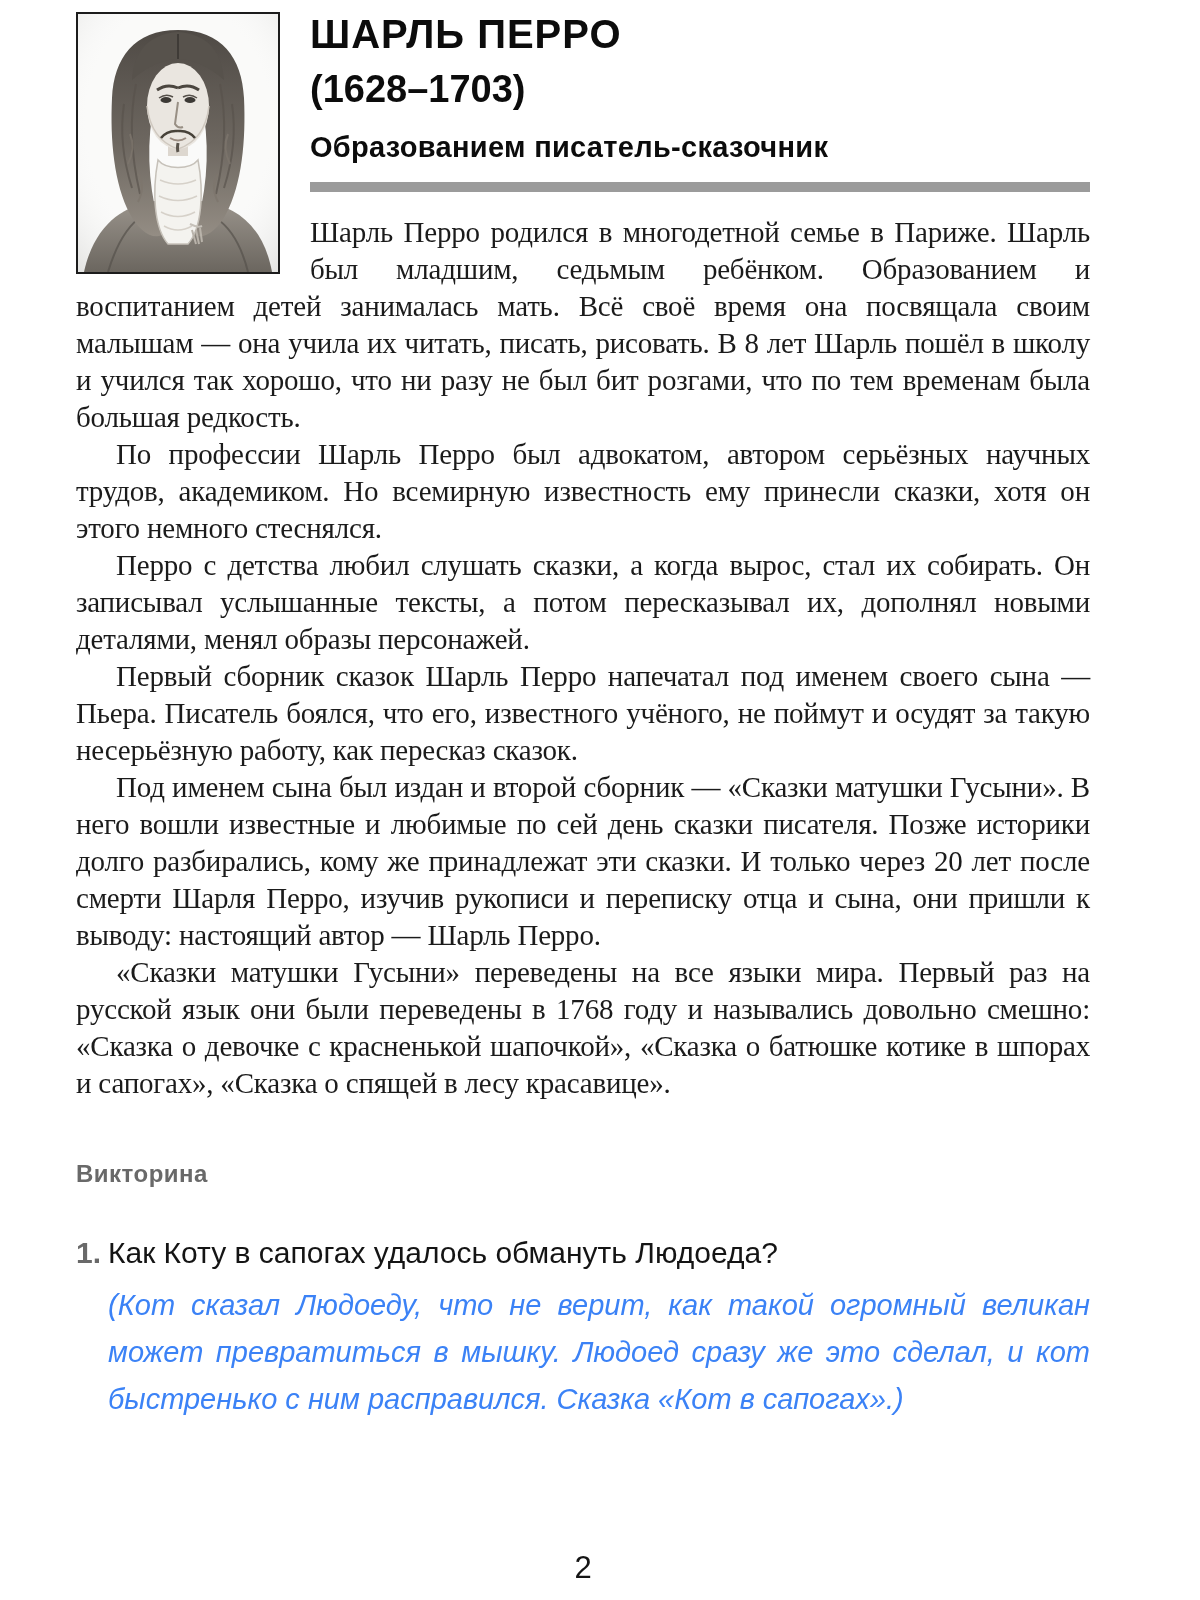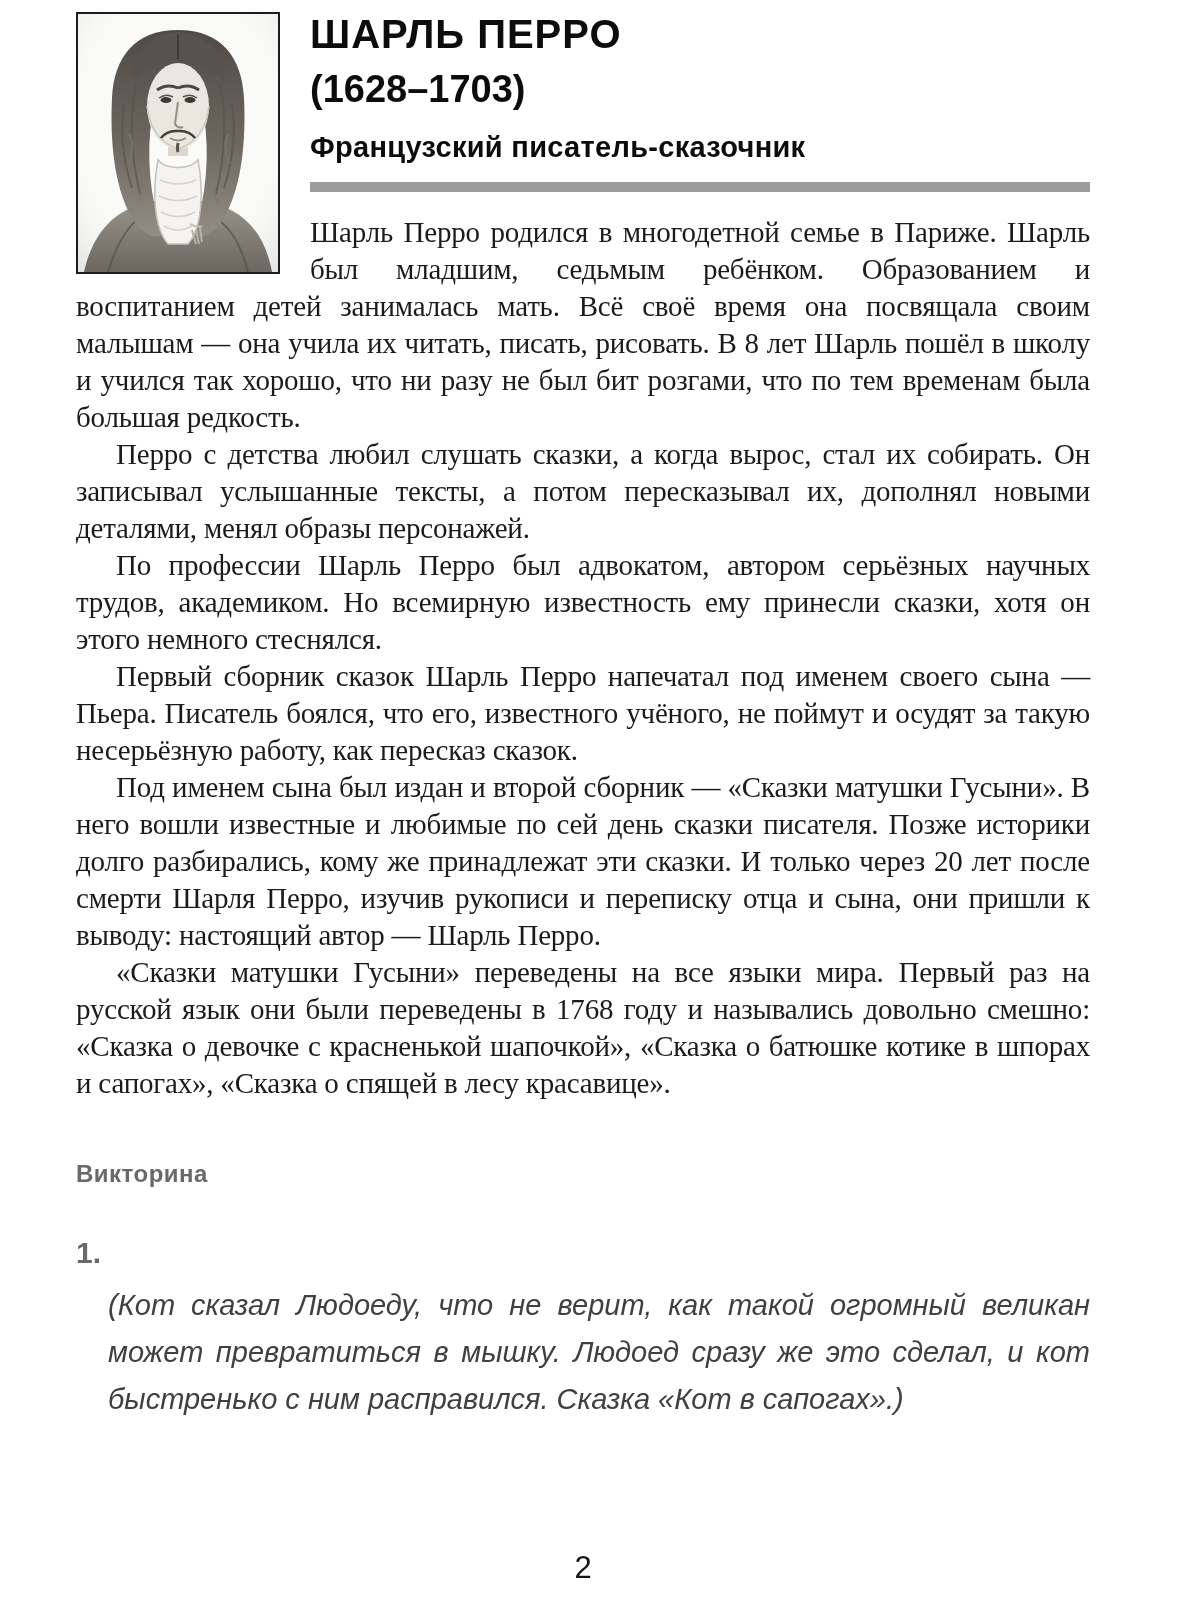--- a/index.html
+++ b/index.html
@@ -78,21 +78,21 @@
     font-weight:bold;
     color:#696969;
   }
   .q-text { color:#141414; }
   .q-answer {
     margin:10px 0 0 32px;
     font-style:italic;
     font-size:29px;
     line-height:47px;
     text-align:justify;
-    color:#404040;
+    color:#3b82f6;
   }
   
   .page-number {
     position:absolute;
     left:76px; bottom:14px;
     width:1014px;
     text-align:center;
     font-size:31px;
     color:#141414;
   }
@@ -155,37 +155,38 @@
 
         <path d="M80,146 C74,178 76,214 90,230 L110,230 C124,214 126,178 120,146 C112,156 88,156 80,146 Z" fill="#f4f3ef" stroke="#c6c1b9" stroke-width="1.5"></path>
         <path d="M82,166 q18,8 36,0 M81,182 q19,9 38,0 M83,198 q17,9 34,0 M86,212 q14,8 28,0" stroke="#d6d1c9" stroke-width="1.5" fill="none"></path>
         <path d="M114,216 l4,14 M118,216 l3,14 M122,214 l2,14" stroke="#b9b3aa" stroke-width="2" fill="none"></path>
         <path d="M112,210 q8,4 12,2" stroke="#c6c1b9" stroke-width="2" fill="none"></path>
       </svg>
     </div>
 
     <h1 class="title">ШАРЛЬ ПЕРРО</h1>
     <div class="years">(1628–1703)</div>
-    <div class="subtitle">Французский писатель-сказочник</div>
+    <div class="subtitle">Образованием писатель-сказочник</div>
     <div class="rule"></div>
 
     <div class="body-text">
       <p class="first">Шарль Перро родился в многодетной семье в Париже. Шарль был младшим, седьмым ребёнком. Образованием и воспитанием детей занималась мать. Всё своё время она посвящала своим малышам — она учила их читать, писать, рисовать. В 8 лет Шарль пошёл в школу и учился так хорошо, что ни разу не был бит розгами, что по тем временам была большая редкость.</p>
+      <p class="indent">По профессии Шарль Перро был адвокатом, автором серьёзных научных трудов, академиком. Но всемирную известность ему принесли сказки, хотя он этого немного стеснялся.</p>
       <p class="indent">Перро с детства любил слушать сказки, а когда вырос, стал их собирать. Он записывал услышанные тексты, а потом пересказывал их, дополнял новыми деталями, менял образы персонажей.</p>
-      <p class="indent">По профессии Шарль Перро был адвокатом, автором серьёзных научных трудов, академиком. Но всемирную известность ему принесли сказки, хотя он этого немного стеснялся.</p>
       <p class="indent">Первый сборник сказок Шарль Перро напечатал под именем своего сына — Пьера. Писатель боялся, что его, известного учёного, не поймут и осудят за такую несерьёзную работу, как пересказ сказок.</p>
       <p class="indent">Под именем сына был издан и второй сборник — «Сказки матушки Гусыни». В него вошли известные и любимые по сей день сказки писателя. Позже историки долго разбирались, кому же принадлежат эти сказки. И только через 20 лет после смерти Шарля Перро, изучив рукописи и переписку отца и сына, они пришли к выводу: настоящий автор — Шарль Перро.</p>
       <p class="indent">«Сказки матушки Гусыни» переведены на все языки мира. Первый раз на русской язык они были переведены в 1768 году и назывались довольно смешно: «Сказка о девочке с красненькой шапочкой», «Сказка о батюшке котике в шпорах и сапогах», «Сказка о спящей в лесу красавице».</p>
     </div>
 
     <div class="quiz">
       <h2 class="quiz-heading">Викторина</h2>
       <div class="question">
         <div class="q-line">
           <span class="q-num">1.</span>
+          <span class="q-text">Как Коту в сапогах удалось обмануть Людоеда?</span>
         </div>
         <div class="q-answer">(Кот сказал Людоеду, что не верит, как такой огромный великан может превратиться в мышку. Людоед сразу же это сделал, и кот быстренько с ним расправился. Сказка «Кот в сапогах».)</div>
       </div>
     </div>
 
   </div>
 
   <div class="page-number">2</div>
 </div>
 

